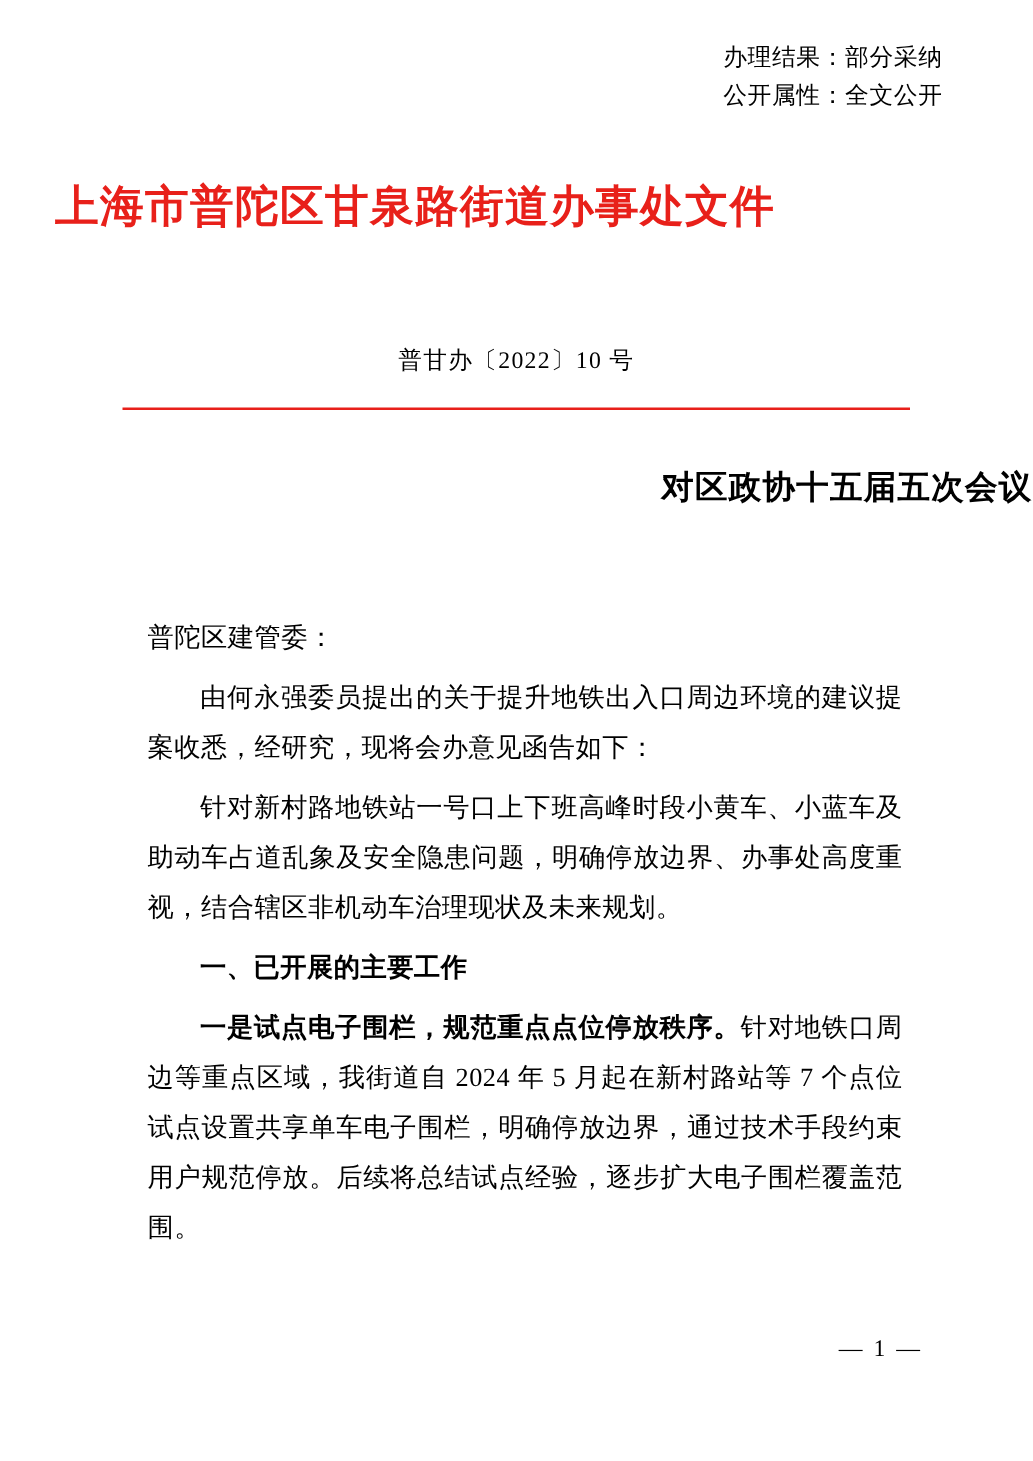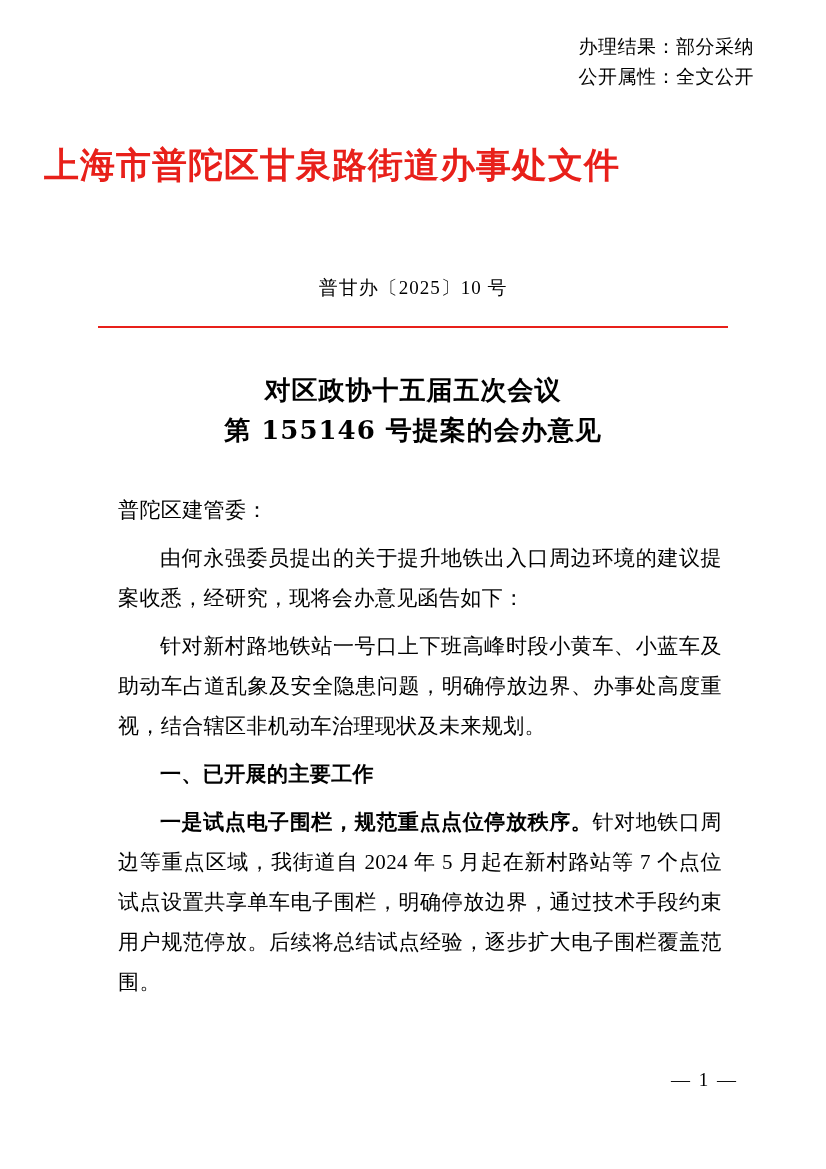--- a/index.html
+++ b/index.html
@@ -75,21 +75,21 @@
     height: 2px;
     background: #e8201a;
   }
 
   
   .subject {
     position: absolute;
     top: 370px;
     left: 0;
     width: 826px;
-    text-align: center;
+    text-align: right;
     font-family: "DejaVu Serif", "Liberation Serif", serif;
     font-weight: bold;
     font-size: 26px;
     line-height: 40px;
     letter-spacing: 1px;
   }
   .subject div { white-space: nowrap; }
 
   
   .body-text {
@@ -123,27 +123,26 @@
 
 <div class="page">
 
   <div class="meta-block">
     <div class="meta-line">办理结果：部分采纳</div>
     <div class="meta-line">公开属性：全文公开</div>
   </div>
 
   <div class="doc-title">上海市普陀区甘泉路街道办事处文件</div>
 
-  <div class="doc-number">普甘办〔2025〕10 号</div>
+  <div class="doc-number">普甘办〔2022〕10 号</div>
 
   <div class="red-rule"></div>
 
   <div class="subject">
     <div>对区政协十五届五次会议</div>
-    <div>第 155146 号提案的会办意见</div>
   </div>
 
   <div class="body-text">
     <p>普陀区建管委：</p>
     <p class="p-indent">由何永强委员提出的关于提升地铁出入口周边环境的建议提案收悉，经研究，现将会办意见函告如下：</p>
     <p class="p-indent">针对新村路地铁站一号口上下班高峰时段小黄车、小蓝车及助动车占道乱象及安全隐患问题，明确停放边界、办事处高度重视，结合辖区非机动车治理现状及未来规划。</p>
     <p class="p-head">一、已开展的主要工作</p>
     <p class="p-indent"><span class="b">一是试点电子围栏，规范重点点位停放秩序。</span><span>针对地铁口周边等重点区域，我街道自 2024 年 5 月起在新村路站等 7 个点位试点设置共享单车电子围栏，明确停放边界，通过技术手段约束用户规范停放。后续将总结试点经验，逐步扩大电子围栏覆盖范围。</span></p>
   </div>
 

